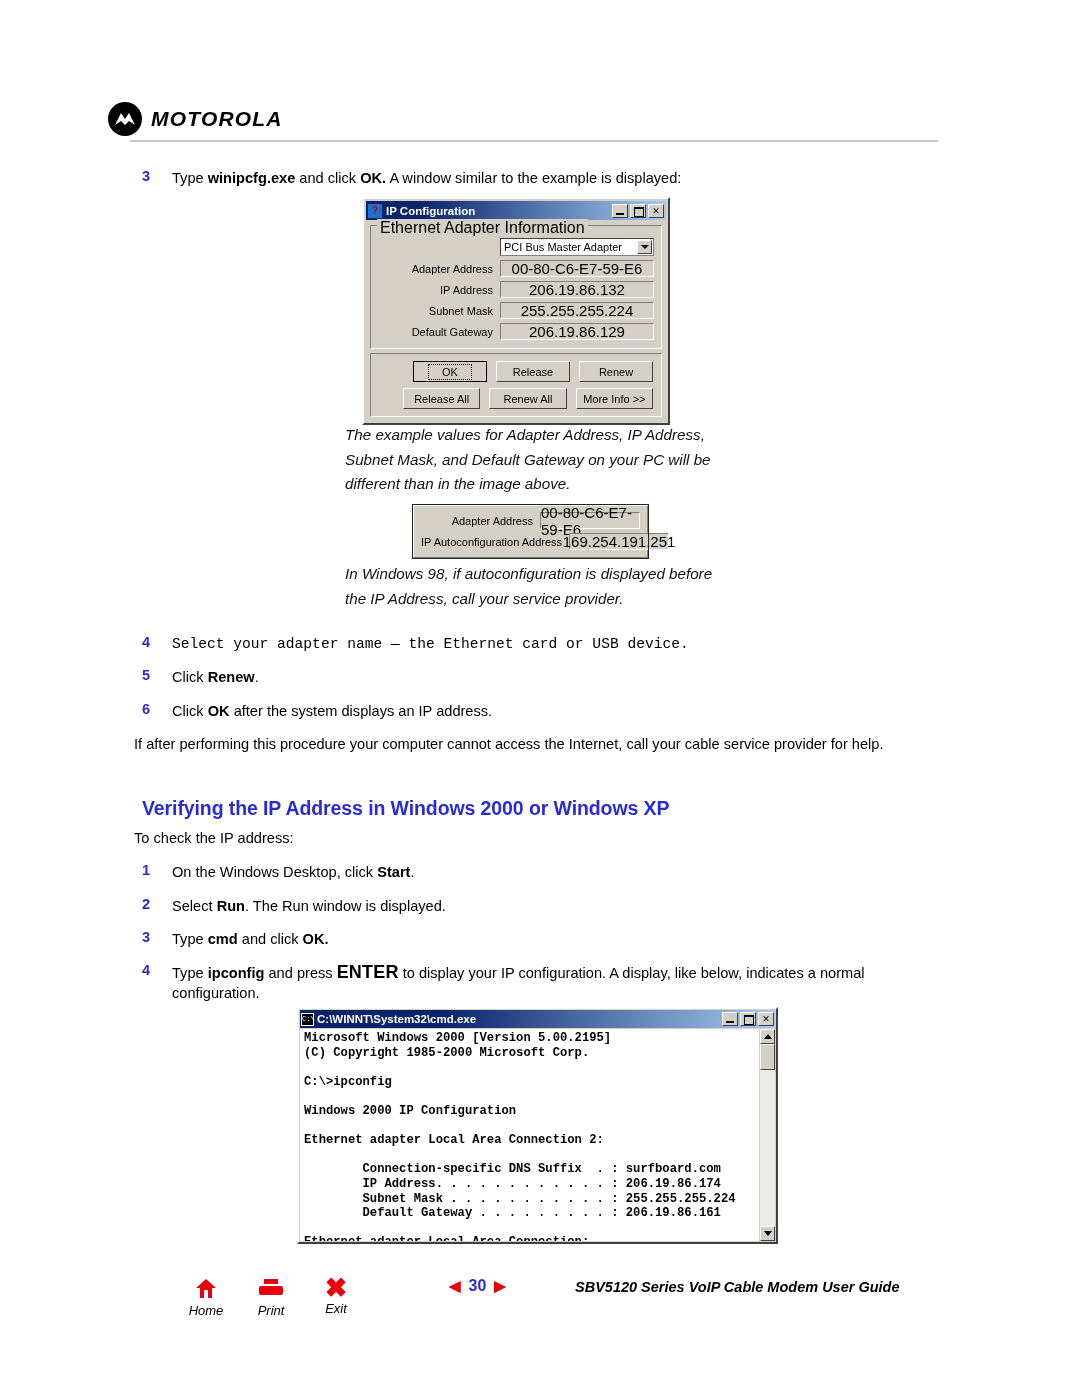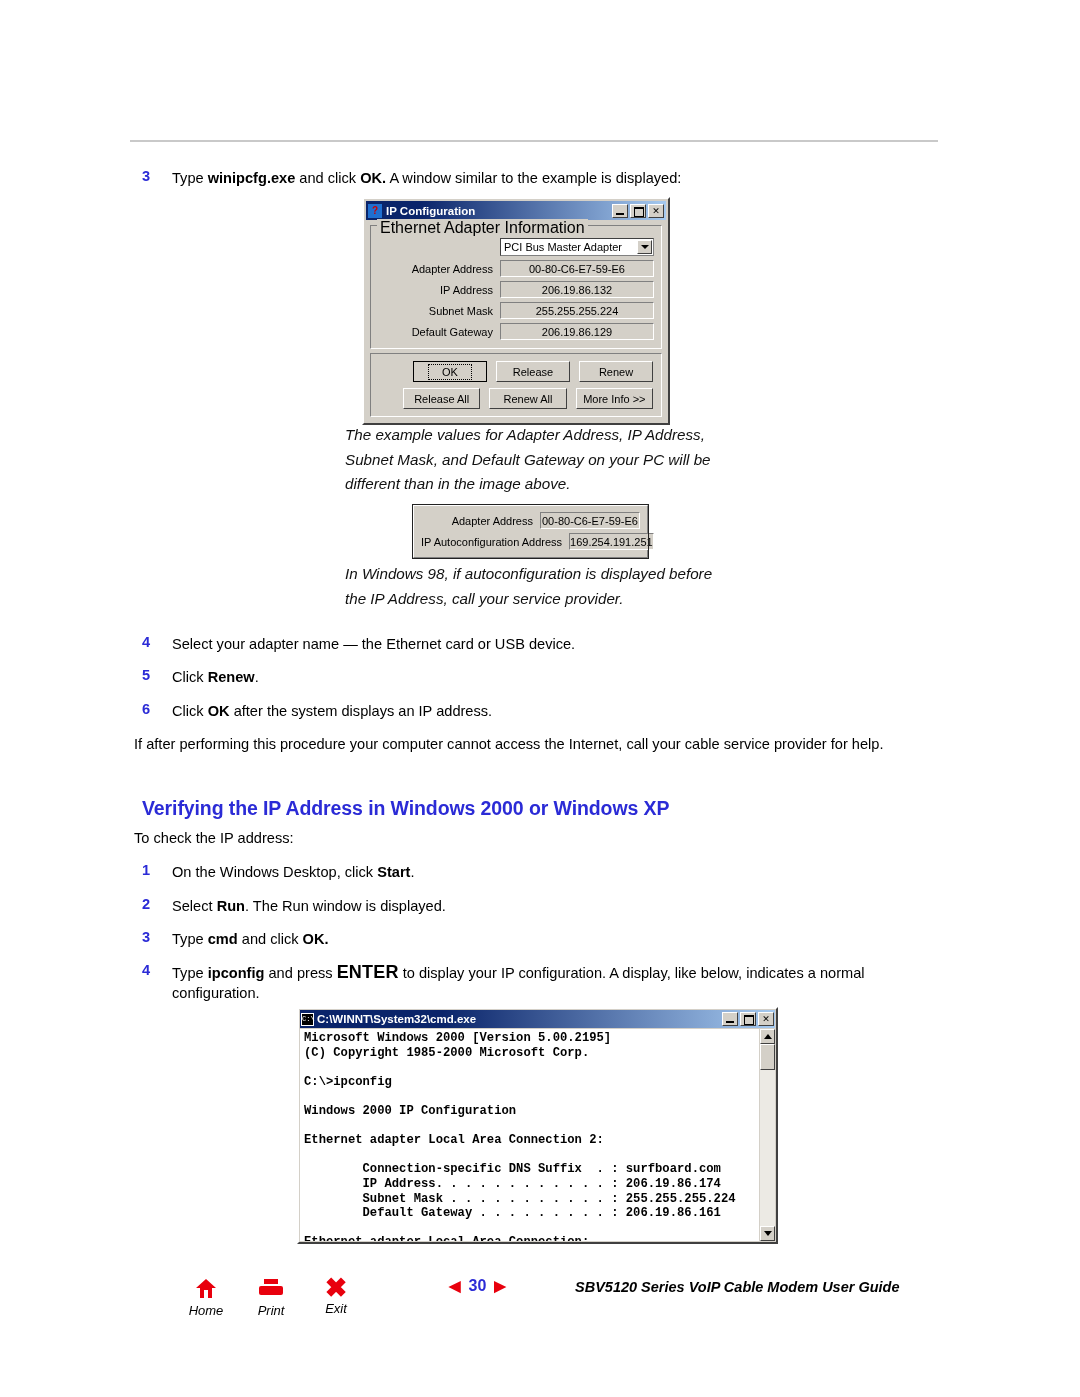--- a/index.html
+++ b/index.html
@@ -208,21 +208,21 @@
   .fieldrow .flabel {
     flex: 1; text-align: right;
     font-size: 11px; padding-right: 7px;
     white-space: nowrap;
   }
   .fieldrow .fval {
     width: 154px; height: 17px;
     background: #d4d0c8;
     border: 1px solid #808080;
     border-right-color: #fff; border-bottom-color: #fff;
-    font-size: 11px;
+    font-size: 15px;
     display: flex; align-items: center; justify-content: center;
     color: #000;
   }
 
   .btnpanel {
     margin: 0 6px 6px 6px;
     border: 1px solid #808080;
     border-right-color: #fff; border-bottom-color: #fff;
     padding: 7px 8px;
   }
@@ -367,20 +367,28 @@
     position: absolute;
     left: 575px; top: 1279px;
     font-style: italic; font-weight: bold;
     font-size: 14.5px; color: #000;
   }
 </style>
 </head>
 <body>
 
 <div class="header">
+  <div class="logo-wrap">
+    <span class="logo-mark">
+      <svg width="24" height="16" viewBox="0 0 24 16" aria-hidden="true">
+        <path d="M2 14 L8 2 L12 8 L16 2 L22 14 L16 10 L12 14 L8 10 Z" fill="#ffffff"></path>
+      </svg>
+    </span>
+    <span class="logo-word">MOTOROLA</span>
+  </div>
 </div>
 <div class="header-rule"></div>
 
 <div class="num" style="left:142px; top:168px;">3</div>
 <div class="txt" style="left:172px; top:168px; width:780px;">
   <span>Type </span><b>winipcfg.exe</b><span> and click </span><b>OK.</b><span> A window similar to the example is displayed:</span>
 </div>
 
 <div class="win95" style="left:362px; top:197px; width:308px;">
   <div class="tbar">
@@ -458,21 +466,21 @@
   </div>
   <div class="fieldrow">
     <span class="flabel">IP Autoconfiguration Address</span>
     <span class="fval" style="width:100px;">169.254.191.251</span>
   </div>
 </div>
 
 <div class="note" style="left:345px; top:562px; width:380px;">In Windows 98, if autoconfiguration is displayed before the IP Address, call your service provider.</div>
 
 <div class="num" style="left:142px; top:634px;">4</div>
-<div class="txt" style="left:172px; top:634px; width:780px;">Select your adapter name — the Ethernet card or USB device.</div>
+<div class="txt" style="left:172px; top:634px; width:780px;font-family:Liberation Mono, monospace;">Select your adapter name — the Ethernet card or USB device.</div>
 
 <div class="num" style="left:142px; top:667px;">5</div>
 <div class="txt" style="left:172px; top:667px; width:780px;">
   <span>Click </span><b>Renew</b><span>.</span>
 </div>
 
 <div class="num" style="left:142px; top:701px;">6</div>
 <div class="txt" style="left:172px; top:701px; width:780px;">
   <span>Click </span><b>OK</b><span> after the system displays an IP address.</span>
 </div>

